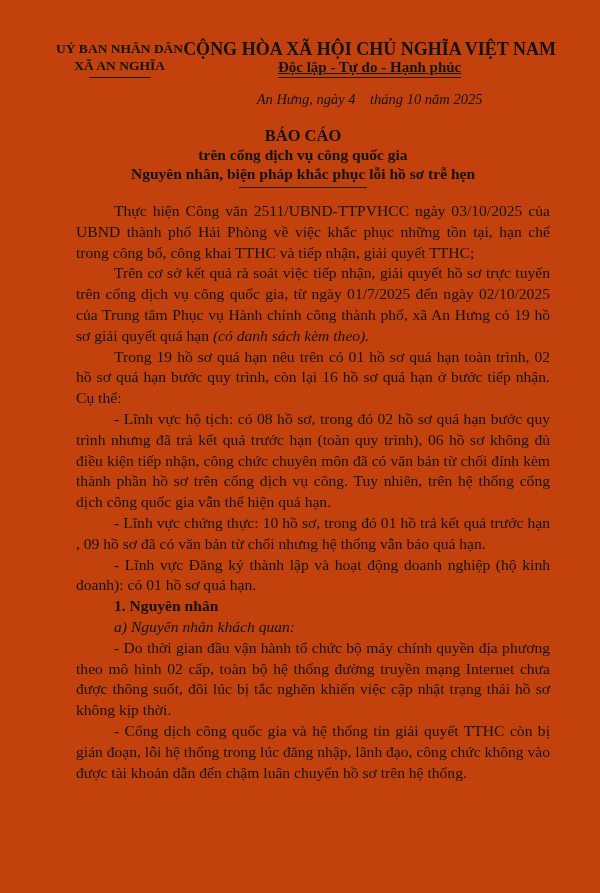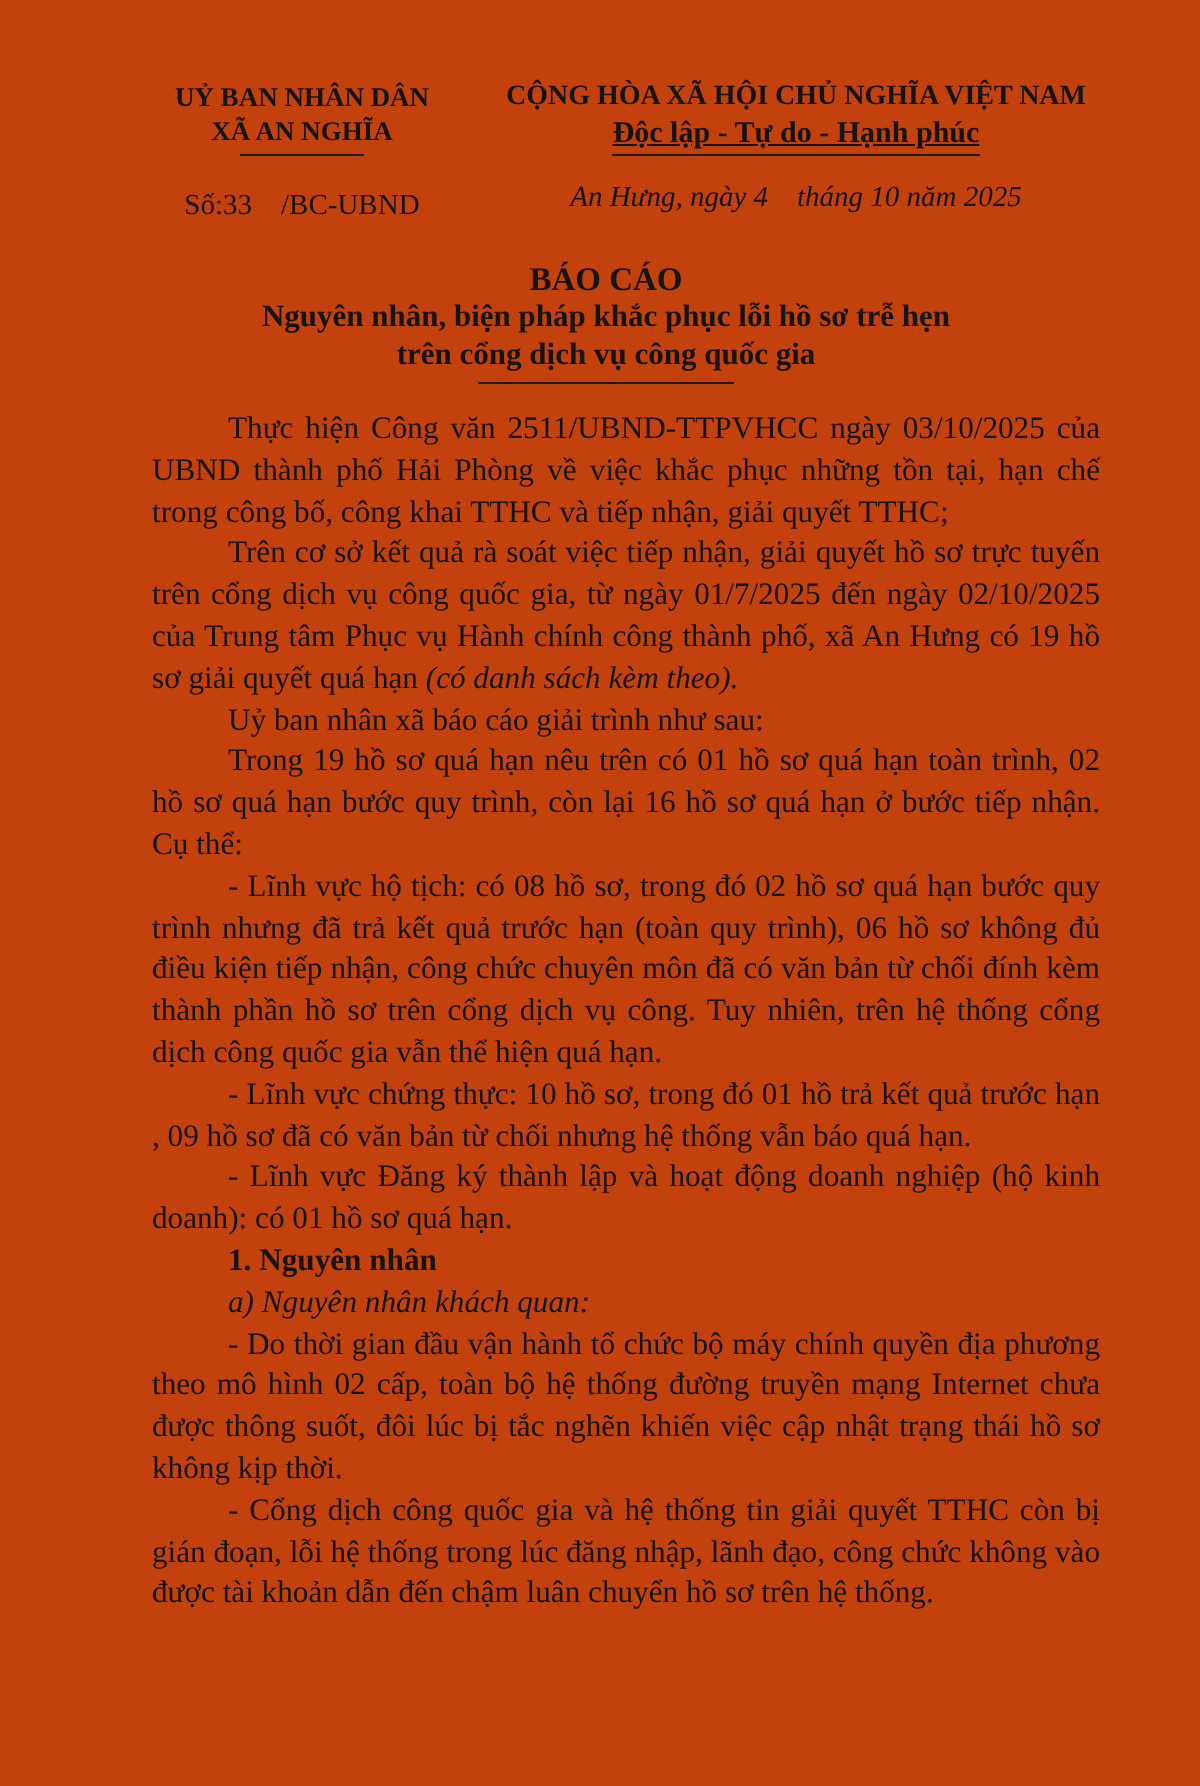--- a/index.html
+++ b/index.html
@@ -33,21 +33,21 @@
     border-bottom: 1.4px solid #1c1c1c;
     margin: 3px auto 0 auto;
   }
   .number-line {
     margin-top: 17px;
     font-size: 14.5px;
     white-space: pre;
   }
   .nat-line {
     font-weight: bold;
-    font-size: 14px;
+    font-size: 18px;
     line-height: 18px;
     white-space: nowrap;
   }
   .motto {
     display: inline-block;
     font-weight: bold;
     font-size: 15px;
     line-height: 18px;
     padding-bottom: 1px;
     border-bottom: 1.4px solid #1c1c1c;
@@ -98,42 +98,40 @@
 </head>
 <body>
 
 <div class="page">
 
   <header class="doc-header">
     <div class="hdr-left">
       <div class="org-line">UỶ BAN NHÂN DÂN</div>
       <div class="org-line">XÃ AN NGHĨA</div>
       <div class="rule-left"></div>
-      <div class="number-line">Số:33    /BC-UBND</div>
     </div>
     <div class="hdr-right">
       <div class="nat-line">CỘNG HÒA XÃ HỘI CHỦ NGHĨA VIỆT NAM</div>
       <div>
         <span class="motto">Độc lập - Tự do - Hạnh phúc</span>
       </div>
       <div class="date-line">An Hưng, ngày 4    tháng 10 năm 2025</div>
     </div>
   </header>
 
   <section class="title-block">
     <div class="doc-type">BÁO CÁO</div>
+    <div class="subject">trên cổng dịch vụ công quốc gia</div>
     <div class="subject">Nguyên nhân, biện pháp khắc phục lỗi hồ sơ trễ hẹn</div>
-    <div class="subject">trên cổng dịch vụ công quốc gia</div>
     <div class="title-rule"></div>
   </section>
 
   <section class="doc-body">
     <p>Thực hiện Công văn 2511/UBND-TTPVHCC ngày 03/10/2025 của UBND thành phố Hải Phòng về việc khắc phục những tồn tại, hạn chế trong công bố, công khai TTHC và tiếp nhận, giải quyết TTHC;</p>
     <p><span>Trên cơ sở kết quả rà soát việc tiếp nhận, giải quyết hồ sơ trực tuyến trên cổng dịch vụ công quốc gia, từ ngày 01/7/2025 đến ngày 02/10/2025 của Trung tâm Phục vụ Hành chính công thành phố, xã An Hưng có 19 hồ sơ giải quyết quá hạn </span><span class="italic">(có danh sách kèm theo).</span></p>
-    <p>Uỷ ban nhân xã báo cáo giải trình như sau:</p>
     <p>Trong 19 hồ sơ quá hạn nêu trên có 01 hồ sơ quá hạn toàn trình, 02 hồ sơ quá hạn bước quy trình, còn lại 16 hồ sơ quá hạn ở bước tiếp nhận. Cụ thể:</p>
     <p>- Lĩnh vực hộ tịch: có 08 hồ sơ, trong đó 02 hồ sơ quá hạn bước quy trình nhưng đã trả kết quả trước hạn (toàn quy trình), 06 hồ sơ không đủ điều kiện tiếp nhận, công chức chuyên môn đã có văn bản từ chối đính kèm thành phần hồ sơ trên cổng dịch vụ công. Tuy nhiên, trên hệ thống cổng dịch công quốc gia vẫn thể hiện quá hạn.</p>
     <p>- Lĩnh vực chứng thực: 10 hồ sơ, trong đó 01 hồ trả kết quả trước hạn , 09 hồ sơ đã có văn bản từ chối nhưng hệ thống vẫn báo quá hạn.</p>
     <p>- Lĩnh vực Đăng ký thành lập và hoạt động doanh nghiệp (hộ kinh doanh): có 01 hồ sơ quá hạn.</p>
     <p class="p-bold">1. Nguyên nhân</p>
     <p class="p-italic">a) Nguyên nhân khách quan:</p>
     <p>- Do thời gian đầu vận hành tổ chức bộ máy chính quyền địa phương theo mô hình 02 cấp, toàn bộ hệ thống đường truyền mạng Internet chưa được thông suốt, đôi lúc bị tắc nghẽn khiến việc cập nhật trạng thái hồ sơ không kịp thời.</p>
     <p>- Cổng dịch công quốc gia và hệ thống tin giải quyết TTHC còn bị gián đoạn, lỗi hệ thống trong lúc đăng nhập, lãnh đạo, công chức không vào được tài khoản dẫn đến chậm luân chuyển hồ sơ trên hệ thống.</p>
   </section>
 

